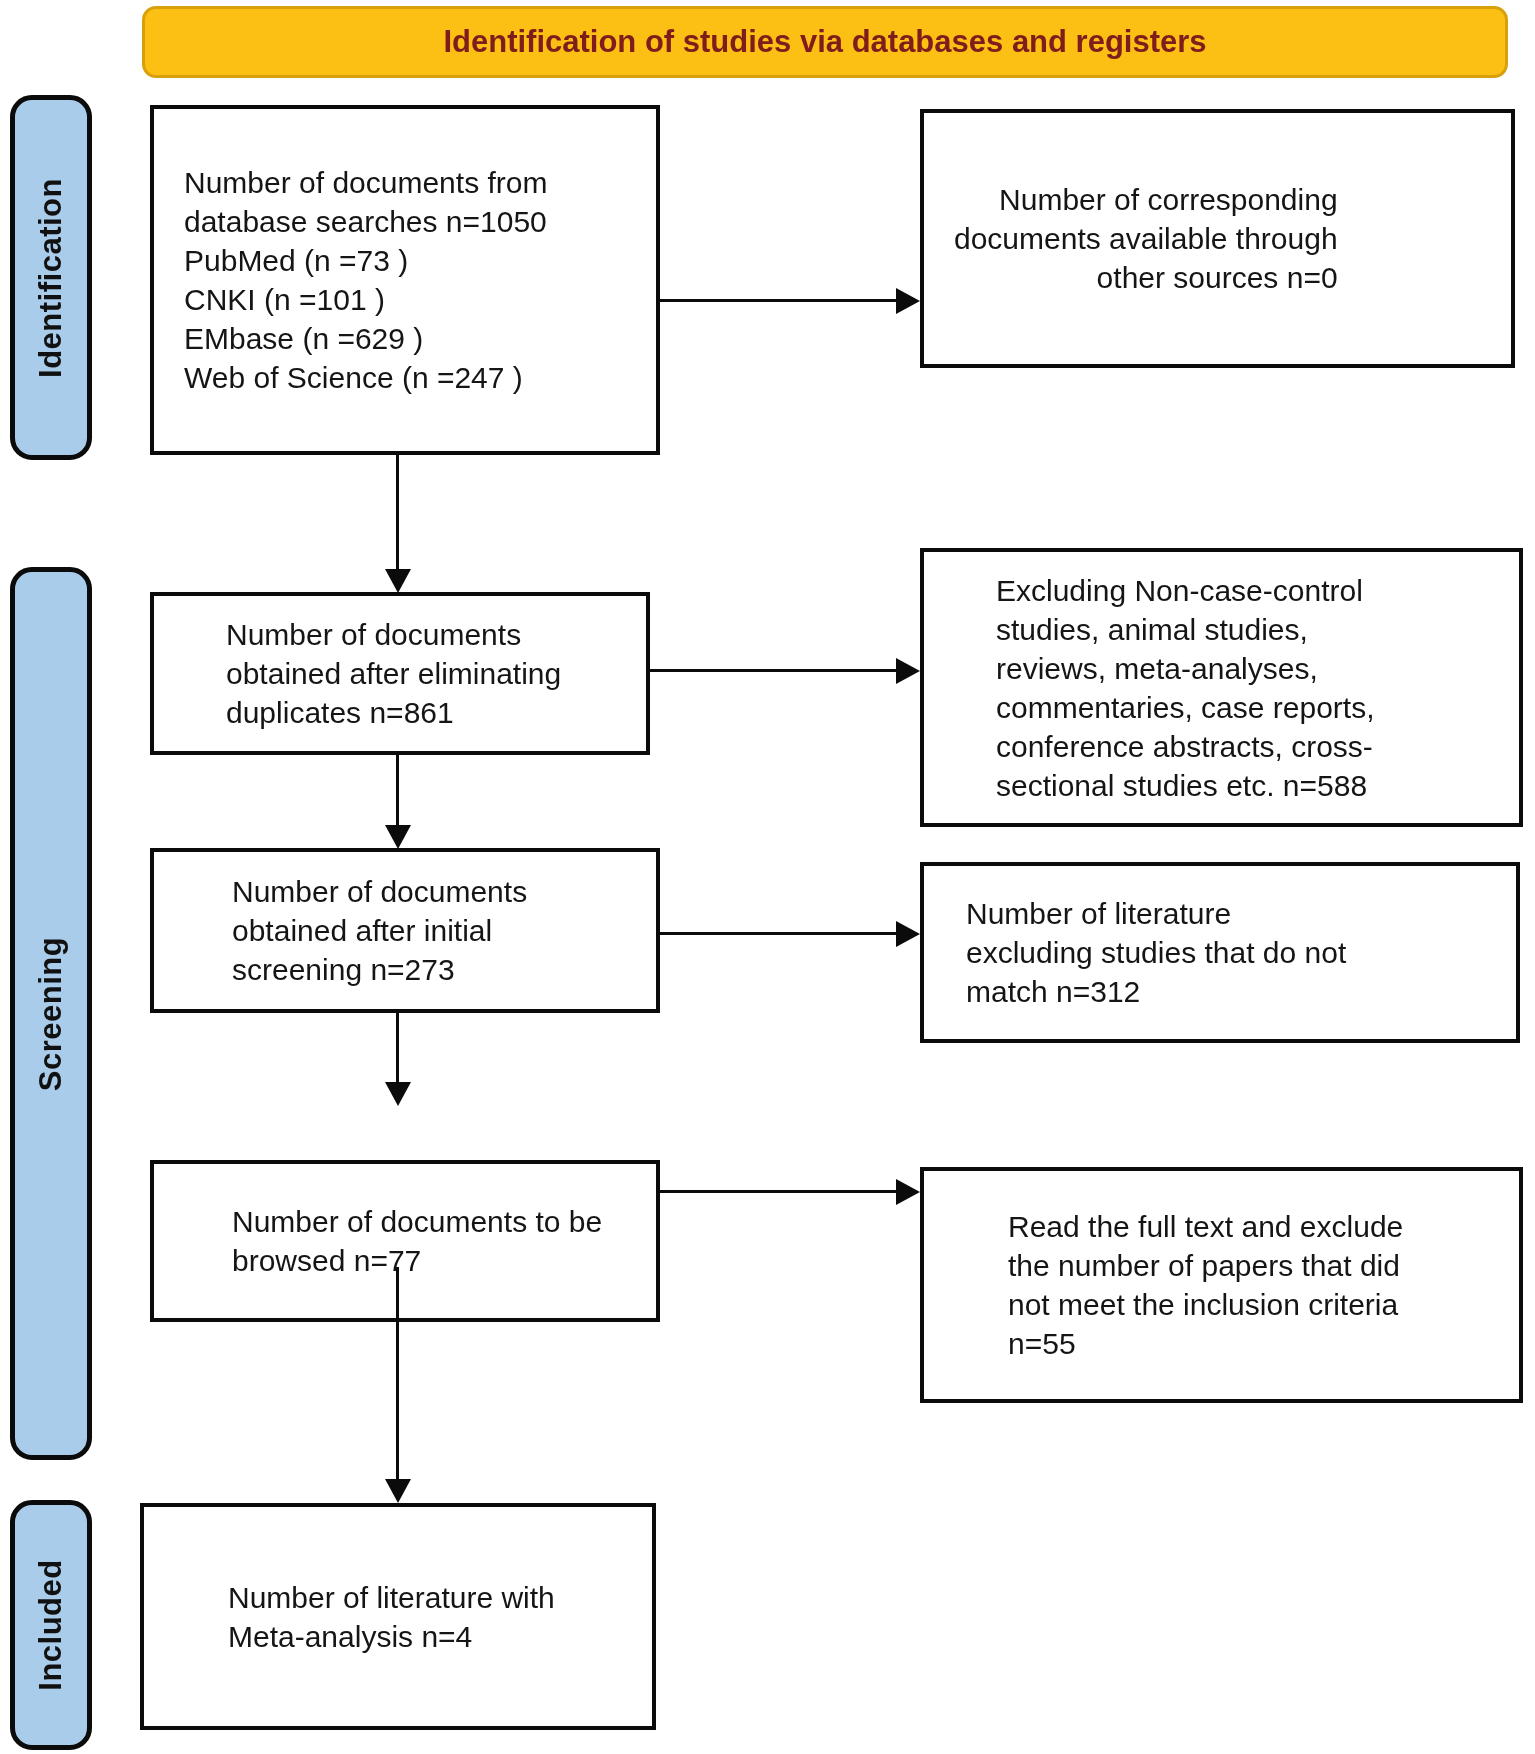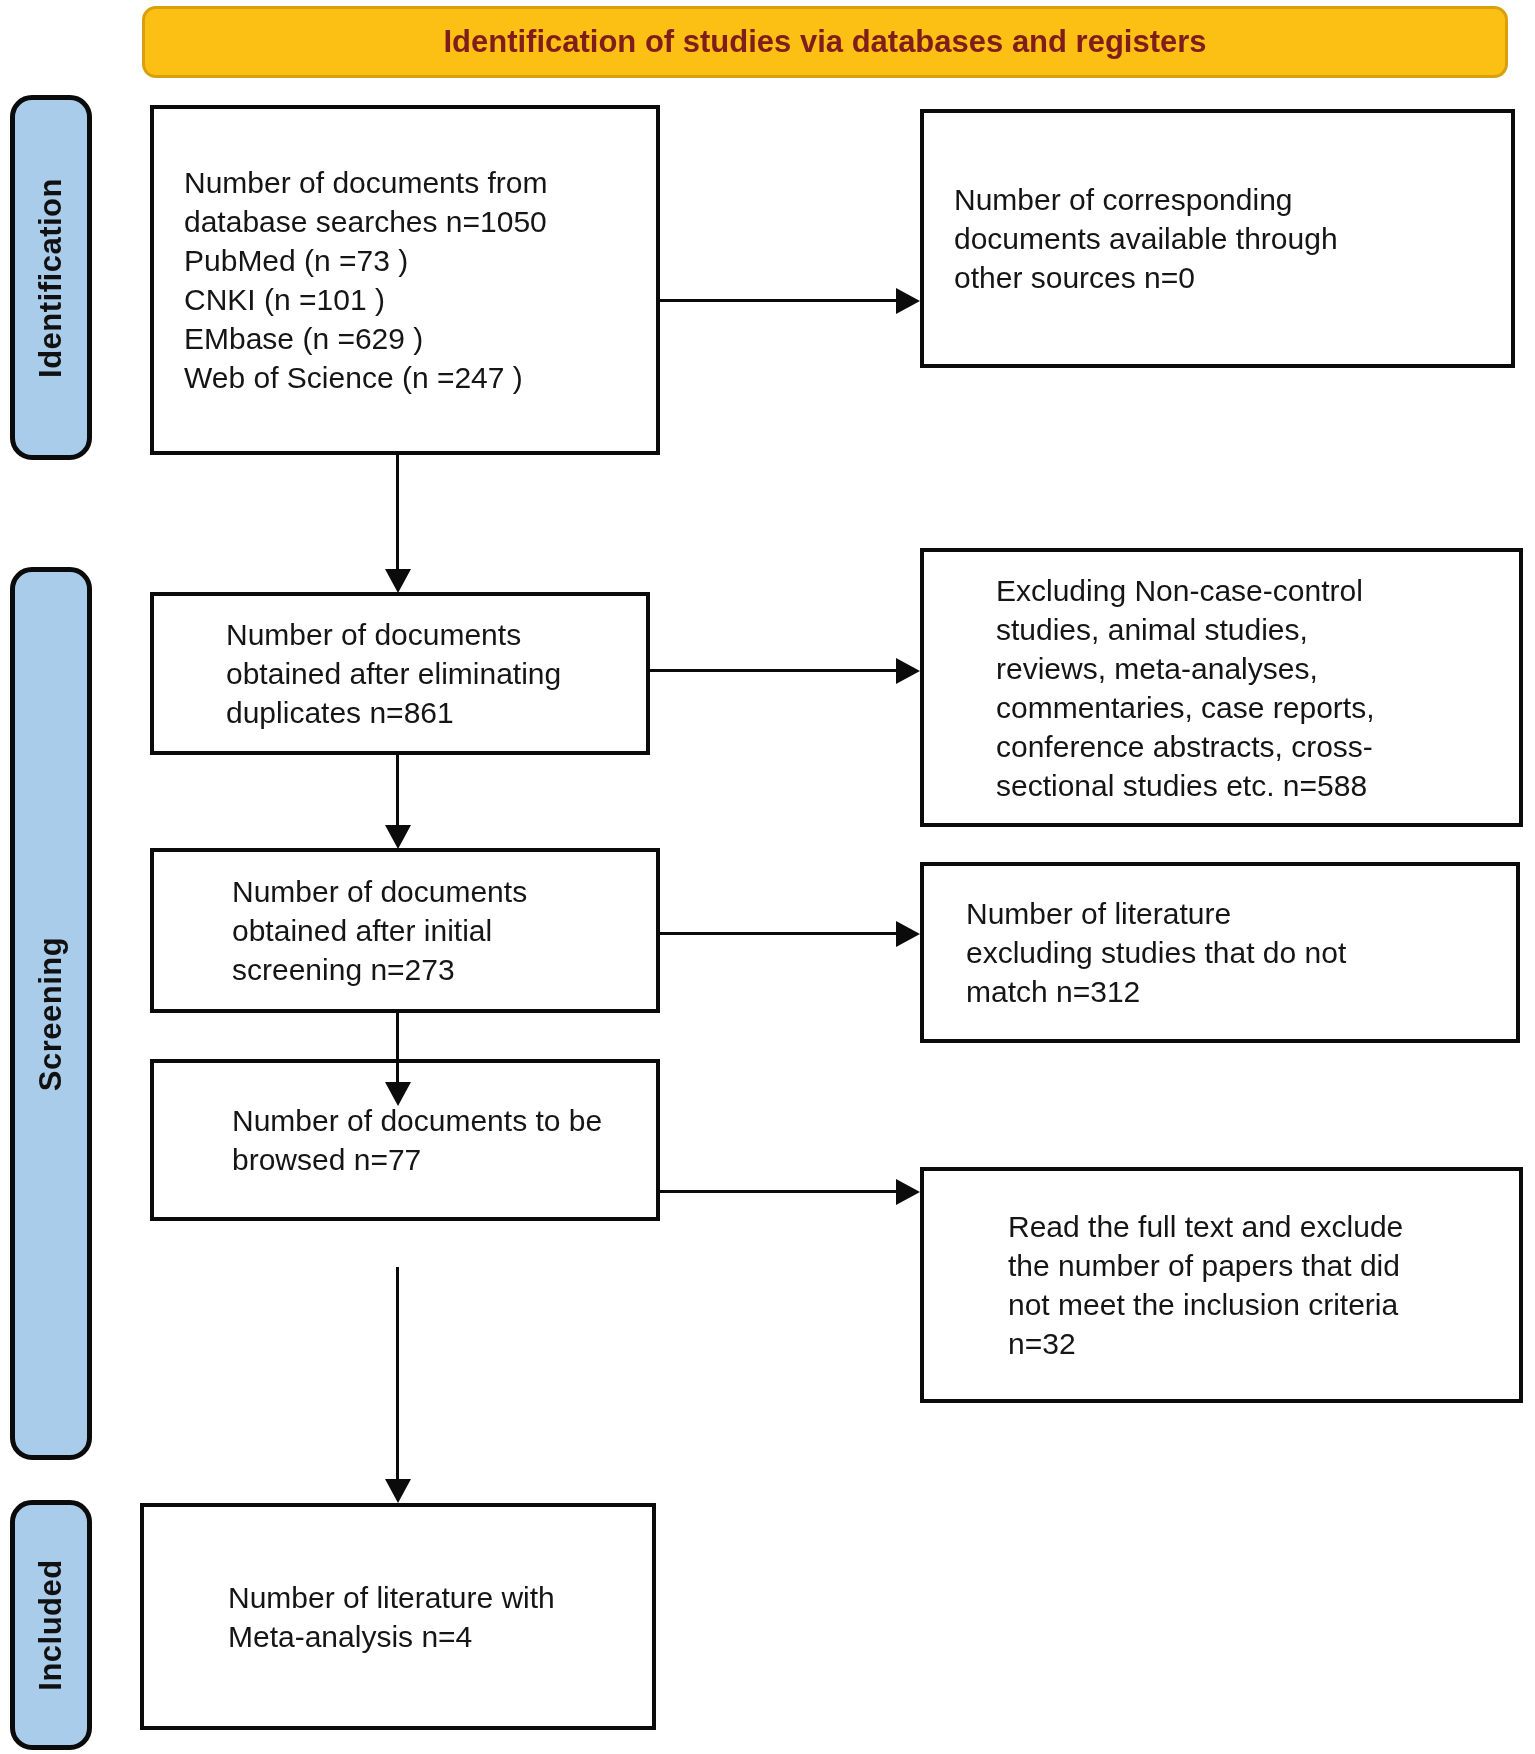--- a/index.html
+++ b/index.html
@@ -51,26 +51,26 @@
     position: absolute;
     box-sizing: border-box;
     background: #ffffff;
     border: 4px solid var(--box_border, #0B0B0B);
     display: flex; align-items: center;
     font-size: 30px; line-height: 39px;
     white-space: pre-line;
     color: #151515;
   }
   #box-database-search   { left: 150px; top: 105px;  width: 510px; height: 350px; padding-left: 30px; padding-right: 8px; }
-  #box-other-sources     { left: 920px; top: 109px;  width: 595px; height: 259px; padding-left: 30px; padding-right: 8px; }
+  #box-other-sources     { left: 920px; top: 109px;  width: 595px; height: 259px; padding-left: 30px; padding-right: 8px; text-align: right; }
   #box-dedup             { left: 150px; top: 592px;  width: 500px; height: 163px; padding-left: 72px; }
   #box-excluded-type     { left: 920px; top: 548px;  width: 603px; height: 279px; padding-left: 72px; }
   #box-initial-screening { left: 150px; top: 848px;  width: 510px; height: 165px; padding-left: 78px; }
   #box-not-matching      { left: 920px; top: 862px;  width: 600px; height: 181px; padding-left: 42px; }
-  #box-browse            { left: 150px; top: 1059px; width: 510px; height: 162px; padding-left: 78px; }
+  #box-browse            { left: 150px; top: 1160px; width: 510px; height: 162px; padding-left: 78px; }
   #box-full-text         { left: 920px; top: 1167px; width: 603px; height: 236px; padding-left: 84px; }
   #box-meta-analysis     { left: 140px; top: 1503px; width: 516px; height: 227px; padding-left: 84px; }
 
   
   .harrow {
     position: absolute;
     height: 3px;
     background: var(--box_border, #0B0B0B);
   }
   .harrow::after {
@@ -161,21 +161,21 @@
 match n=312</span>
   </div>
   <div class="fbox" id="box-browse">
     <span>Number of documents to be
 browsed n=77</span>
   </div>
   <div class="fbox" id="box-full-text">
     <span>Read the full text and exclude
 the number of papers that did
 not meet the inclusion criteria
-n=32</span>
+n=55</span>
   </div>
   <div class="fbox" id="box-meta-analysis">
     <span>Number of literature with
 Meta-analysis n=4</span>
   </div>
 
   <div class="harrow" id="arr-db-other"></div>
   <div class="harrow" id="arr-dedup-excl"></div>
   <div class="harrow" id="arr-screen-match"></div>
   <div class="harrow" id="arr-browse-full"></div>

